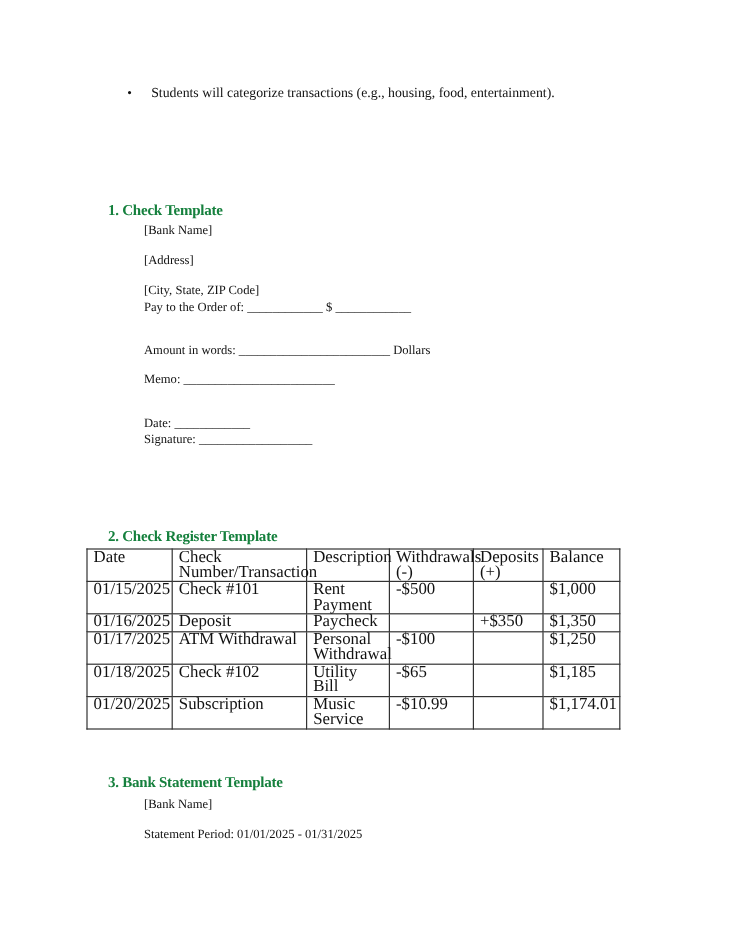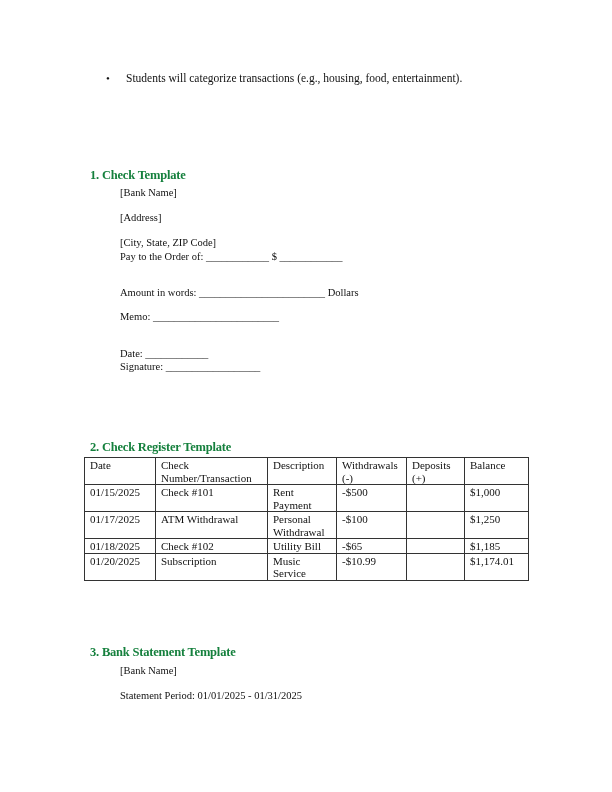--- a/index.html
+++ b/index.html
@@ -9,22 +9,22 @@
   }
   ul.bullets { position: absolute; left: 106px; top: 71px; margin: 0; padding: 0; list-style: none; }
   ul.bullets li { position: relative; padding-left: 20px; line-height: 15px; font-size: 11.5px; }
   ul.bullets li::before { content: "\2022"; position: absolute; left: 0; top: 0; font-size: 11px; }
   .heading {
     position: absolute; left: 90px; font-family: Liberation Serif, serif;
     font-weight: bold; color: #15803d; font-size: 12.5px; letter-spacing: -0.2px;
   }
   .line { position: absolute; left: 90px; font-size: 10.5px; white-space: pre; margin-left: 30px; }
   table.register {
-    position: absolute; left: 84px; top: 457px; width: 444px; border-collapse: collapse;
-    font-size: 11px; table-layout: fixed;
+    position: absolute; left: 72px; top: 457px; width: 444px; border-collapse: collapse;
+    font-size: 14px; table-layout: fixed;
   }
   table.register td {
     border: 1px solid #333; vertical-align: top; padding: 1px 4px 0 5px; line-height: 12.5px;
   }
 </style>
 </head>
 <body>
 
 <ul class="bullets">
   <li>Students will categorize transactions (e.g., housing, food, entertainment).</li>
@@ -61,20 +61,28 @@
     <td>Balance</td>
   </tr>
   <tr style="height:23px;">
     <td>01/15/2025</td>
     <td>Check #101</td>
     <td>Rent Payment</td>
     <td>-$500</td>
     <td></td>
     <td>$1,000</td>
   </tr>
+  <tr style="height:13px;">
+    <td>01/16/2025</td>
+    <td>Deposit</td>
+    <td>Paycheck</td>
+    <td></td>
+    <td>+$350</td>
+    <td>$1,350</td>
+  </tr>
   <tr style="height:27px;">
     <td>01/17/2025</td>
     <td>ATM Withdrawal</td>
     <td>Personal Withdrawal</td>
     <td>-$100</td>
     <td></td>
     <td>$1,250</td>
   </tr>
   <tr style="height:13px;">
     <td>01/18/2025</td>

